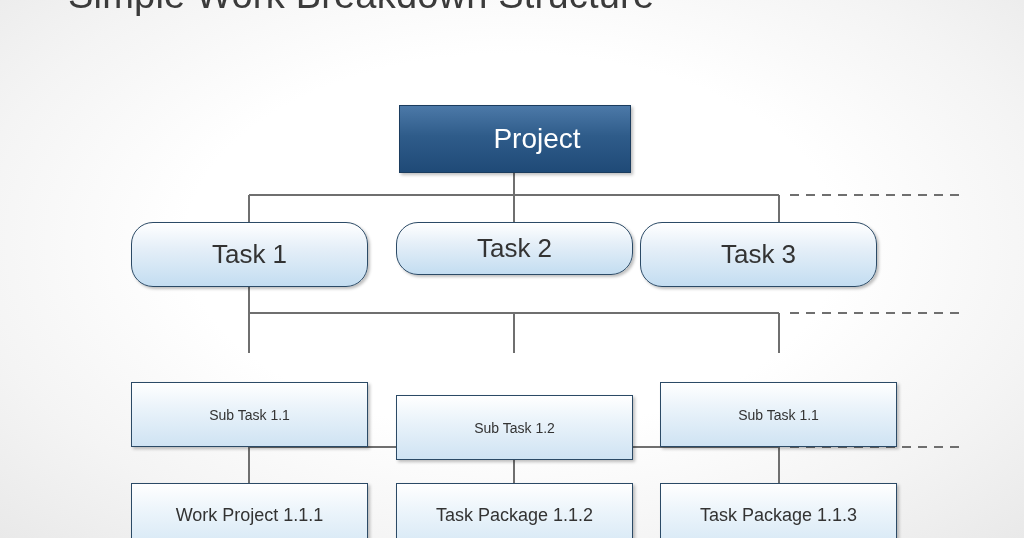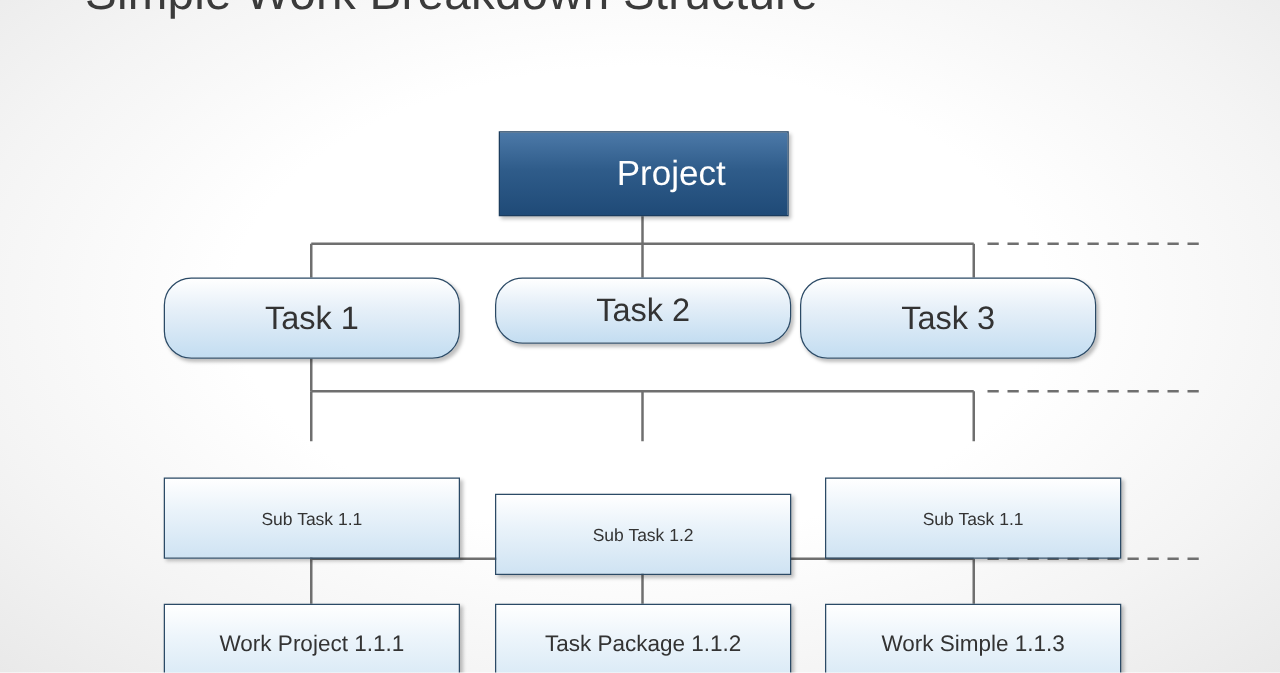--- a/index.html
+++ b/index.html
@@ -134,16 +134,16 @@
     <span>Sub Task 1.1</span>
   </div>
 
   <div class="node level3" style="left:131px; top:483px; width:237px; height:65px;">
     <span>Work Project 1.1.1</span>
   </div>
   <div class="node level3" style="left:396px; top:483px; width:237px; height:65px;">
     <span>Task Package 1.1.2</span>
   </div>
   <div class="node level3" style="left:660px; top:483px; width:237px; height:65px;">
-    <span>Work Simple 1.1.3</span>
+    <span>Task Package 1.1.3</span>
   </div>
 
 </div>
 
 </body></html>

